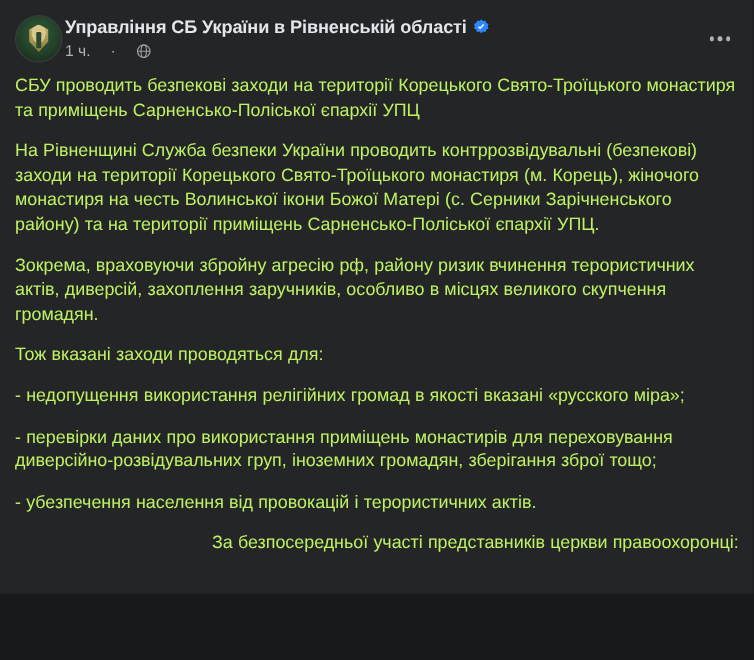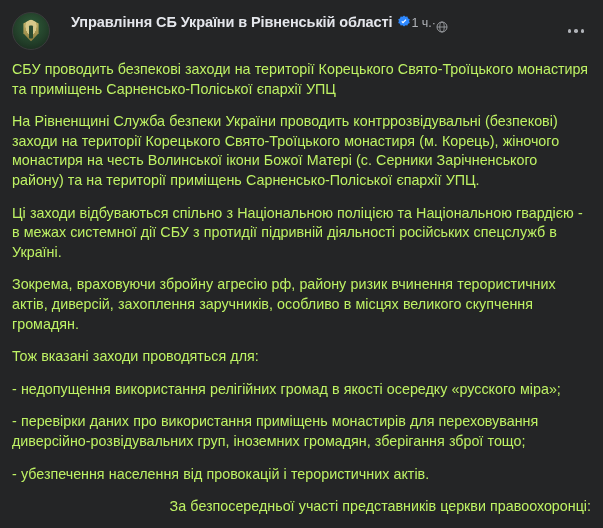--- a/index.html
+++ b/index.html
@@ -47,23 +47,23 @@
   .avatar:after {
     content: "";
     position: absolute;
     left: 50%; top: 52%;
     width: 4px; height: 13px;
     transform: translate(-50%,-50%);
     background: #2b4a30;
     border-radius: 1px;
   }
   .head-text {
-    margin-left: 21px;
+    margin-left: 2px;
     display: flex;
-    flex-direction: row;
+    flex-direction: column;
     justify-content: center;
     padding-top: 1px;
   }
   .name-row {
     display: flex;
     align-items: center;
     gap: 5px;
   }
   .page-name {
     font-size: 14.5px;
@@ -72,22 +72,22 @@
     letter-spacing: -0.1px;
     line-height: 18px;
   }
   .verified {
     width: 14px; height: 14px;
     flex: 0 0 14px;
     display: inline-block;
   }
   .meta-row {
     display: flex;
-    align-items: flex-end;
-    gap: 0;
+    align-items: flex-start;
+    gap: 16px;
     margin-top: 3px;
   }
   .meta-text {
     font-size: 12.5px;
     color: #b0b3b8;
     line-height: 15px;
   }
   .globe-icon {
     width: 12px; height: 12px;
     display: inline-block;
@@ -158,23 +158,22 @@
     <div class="more-btn">
       <span></span>
       <span></span>
       <span></span>
     </div>
   </div>
 
   <div class="post-body">
     <p class="para">СБУ проводить безпекові заходи на території Корецького Свято-Троїцького монастиря та приміщень Сарненсько-Поліської єпархії УПЦ</p>
     <p class="para">На Рівненщині Служба безпеки України проводить контррозвідувальні (безпекові) заходи на території Корецького Свято-Троїцького монастиря (м. Корець), жіночого монастиря на честь Волинської ікони Божої Матері (с. Серники Зарічненського району) та на території приміщень Сарненсько-Поліської єпархії УПЦ.</p>
-    <p class="para">Ці заходи відбуваються спільно з Національною поліцією та Національною гвардією - в межах системної дії СБУ з протидії підривній діяльності російських спецслужб в Україні.</p>
     <p class="para">Зокрема, враховуючи збройну агресію рф, району ризик вчинення терористичних актів, диверсій, захоплення заручників, особливо в місцях великого скупчення громадян.</p>
     <p class="para">Тож вказані заходи проводяться для:</p>
-    <p class="para">- недопущення використання релігійних громад в якості осередку «русского міра»;</p>
+    <p class="para">- недопущення використання релігійних громад в якості вказані «русского міра»;</p>
     <p class="para">- перевірки даних про використання приміщень монастирів для переховування диверсійно-розвідувальних груп, іноземних громадян, зберігання зброї тощо;</p>
     <p class="para">- убезпечення населення від провокацій і терористичних актів.</p>
     <p class="para">За безпосередньої участі представників церкви правоохоронці:</p>
 
   </div>
 
 </div>
 
 </body></html>

